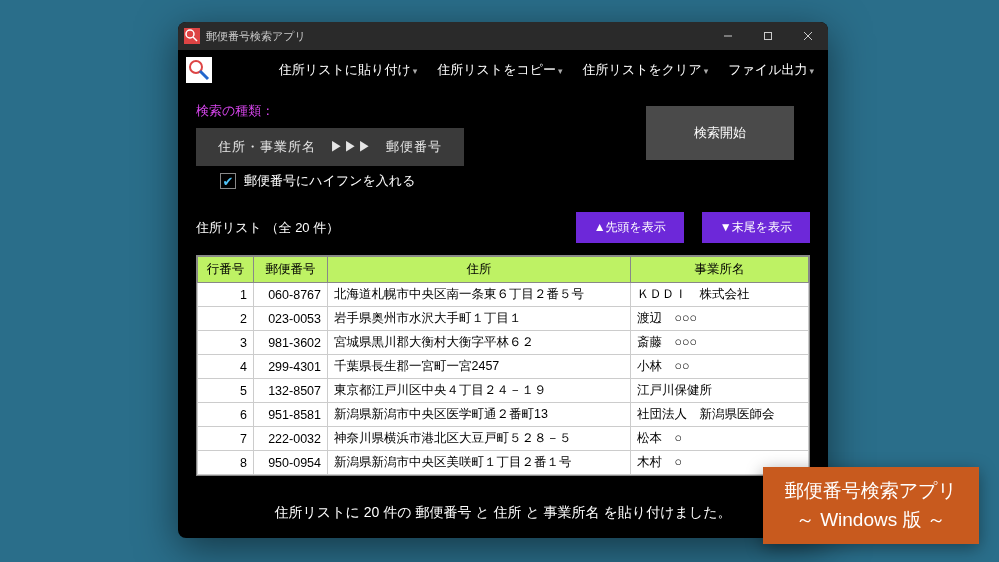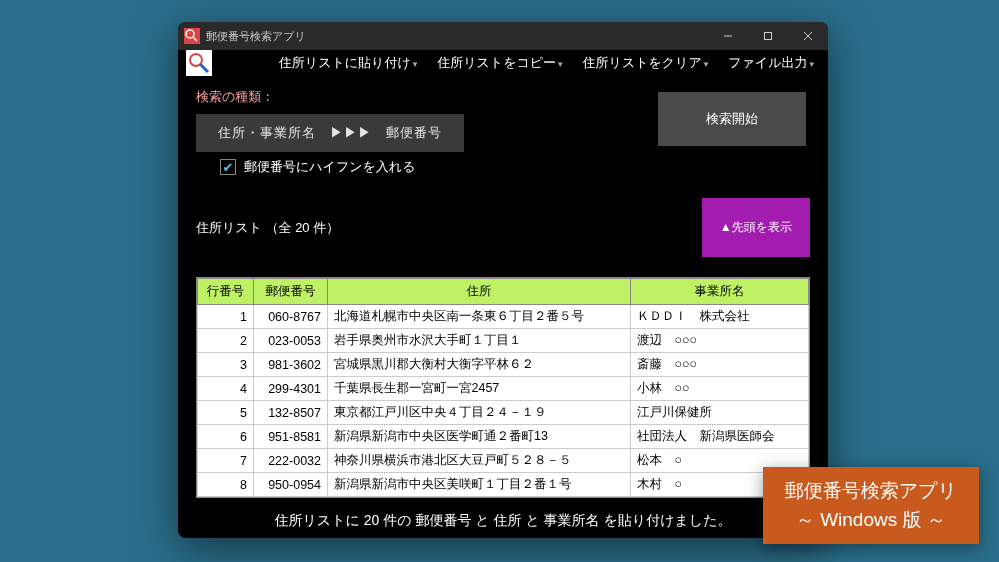--- a/index.html
+++ b/index.html
@@ -71,21 +71,21 @@
     position: relative;
     top: 1px;
   }
   .content {
     flex: 1;
     padding: 12px 18px 10px 18px;
     display: flex;
     flex-direction: column;
   }
   .label {
-    color: #fca5a5;
+    color: #d946ef;
     font-size: 13px;
     margin-bottom: 8px;
   }
   .search-row {
     display: flex;
     align-items: flex-start;
     gap: 40px;
     margin-bottom: 8px;
   }
   .search-type-btn {
@@ -96,21 +96,21 @@
     border: none;
     letter-spacing: 1px;
   }
   .search-start-btn {
     background: #4a4a4a;
     color: #fff;
     font-size: 13px;
     padding: 18px 48px;
     border: none;
     margin-left: auto;
-    margin-right: 4px;
+    margin-right: 16px;
     position: relative;
     top: -22px;
   }
   .checkbox-row {
     display: flex;
     align-items: center;
     gap: 8px;
     margin: 6px 0 14px 24px;
     color: #fff;
     font-size: 13px;
@@ -121,36 +121,36 @@
     background: #000;
     display: flex;
     align-items: center;
     justify-content: center;
     color: #4fc3f7;
     font-size: 13px;
   }
   .list-header-row {
     display: flex;
     align-items: center;
-    margin-bottom: 20px;
+    margin-bottom: 12px;
   }
   .list-title {
     color: #fff;
     font-size: 13px;
   }
   .nav-btns {
     margin-left: auto;
     display: flex;
     gap: 18px;
   }
   .nav-btn {
-    background: #a21caf;
+    background: #6d28d9;
     color: #fff;
     font-size: 12px;
-    padding: 21px 18px;
+    padding: 7px 18px;
     border: none;
   }
   .table-wrap {
     border: 1px solid #888;
     background: #fff;
   }
   table {
     width: 100%;
     border-collapse: collapse;
     font-size: 12.5px;
@@ -260,20 +260,21 @@
           <span>郵便番号にハイフンを入れる</span>
         </div>
       </div>
       <button class="search-start-btn">検索開始</button>
     </div>
 
     <div class="list-header-row">
       <span class="list-title">住所リスト （全 20 件）</span>
       <div class="nav-btns">
         <button class="nav-btn">▲先頭を表示</button>
+        <button class="nav-btn">▼末尾を表示</button>
       </div>
     </div>
 
     <div class="table-wrap">
       <table>
         <thead>
           <tr>
             <th style="width:56px">行番号</th>
             <th style="width:74px">郵便番号</th>
             <th>住所</th>

